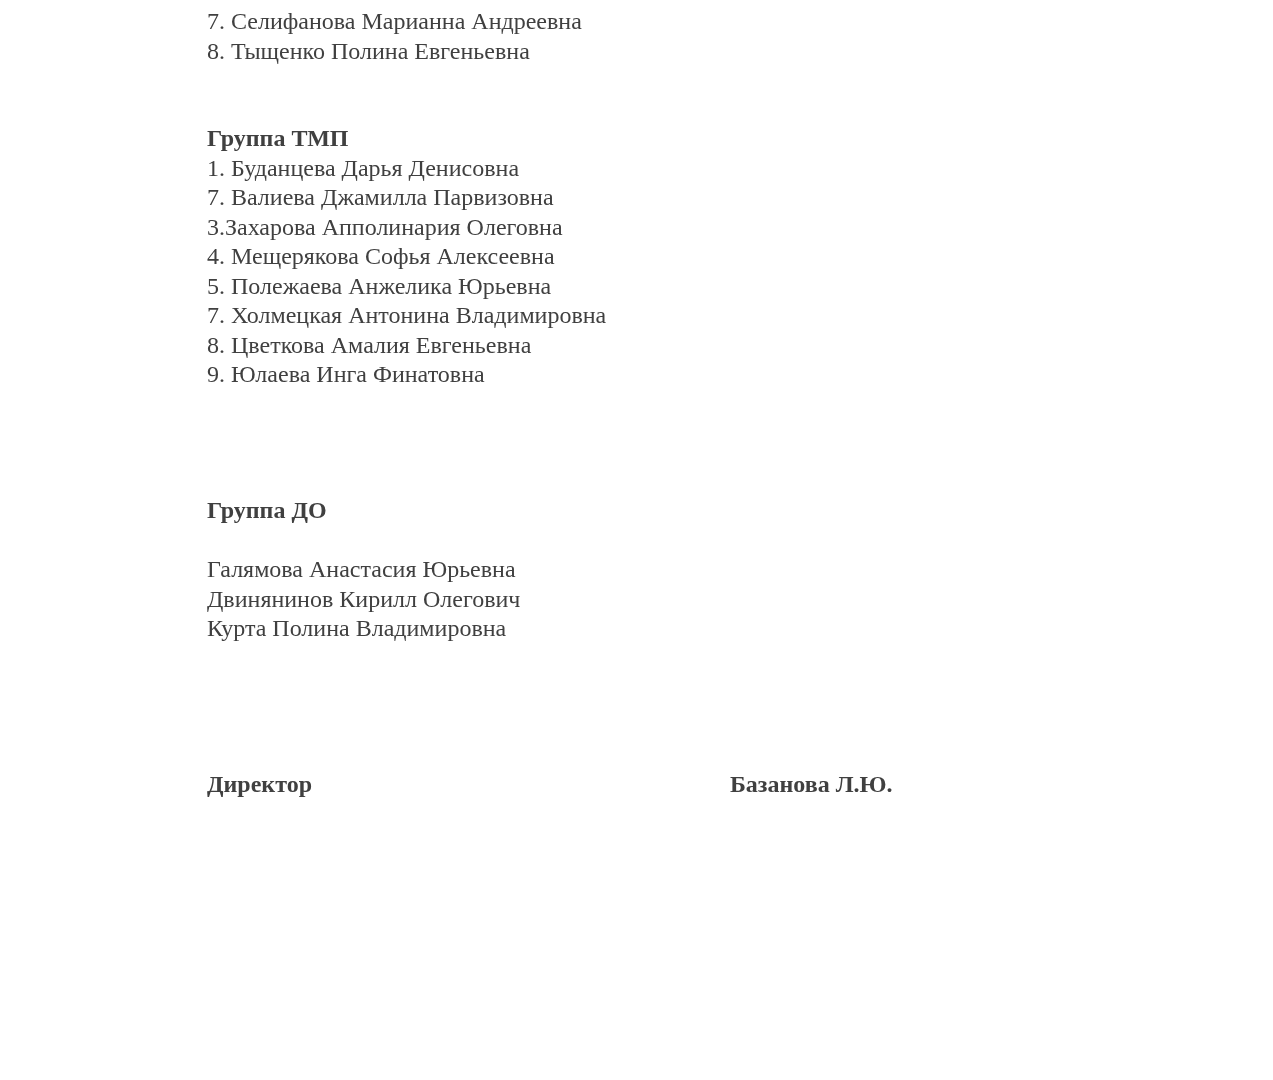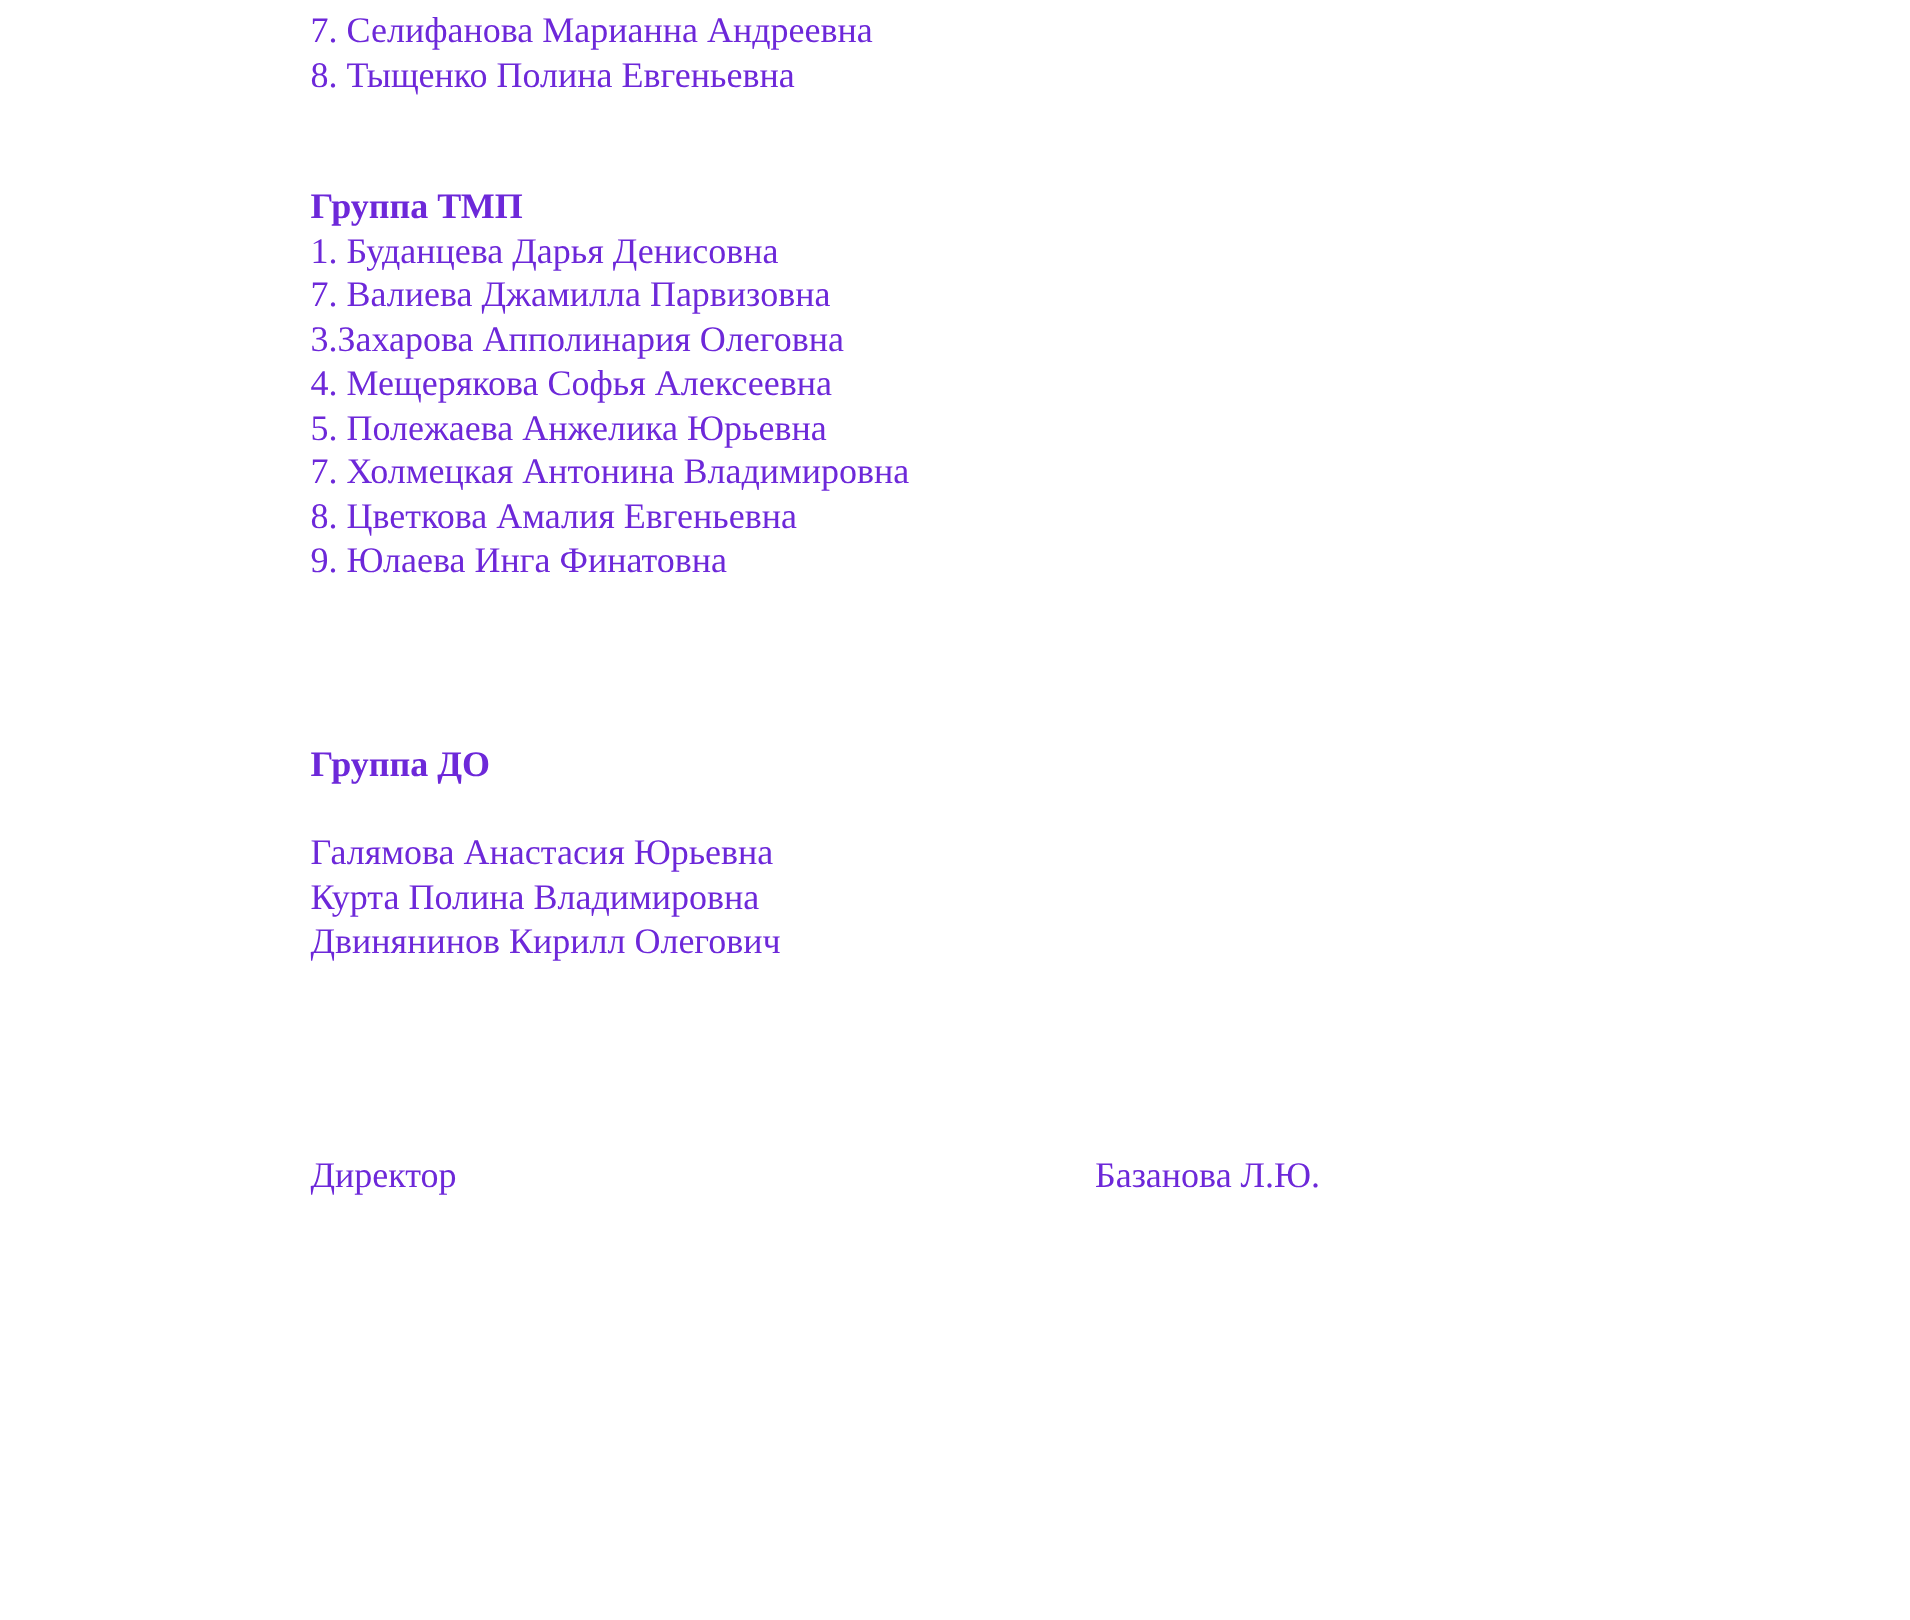--- a/index.html
+++ b/index.html
@@ -5,21 +5,21 @@
   html, body {
     margin: 0;
     padding: 0;
     background: #ffffff;
   }
   .page {
     position: relative;
     width: 1273px;
     height: 952px;
     background: #ffffff;
-    color: #6d28d9;
+    color: #404040;
     font-family: "Liberation Serif", "DejaVu Serif", serif;
     font-size: 24px;
     line-height: 29.5px;
     overflow: hidden;
   }
   .doc-block {
     position: absolute;
     left: 207px;
     white-space: nowrap;
   }
@@ -31,20 +31,21 @@
   }
   .spacer-line {
     height: 29.5px;
   }
   .signature-row {
     position: absolute;
     left: 207px;
     top: 770px;
     width: 1000px;
     white-space: nowrap;
+    font-weight: bold;
   }
   .sig-name {
     position: absolute;
     left: 523px;
     top: 0;
   }
 </style>
 </head>
 <body>
 
@@ -67,22 +68,22 @@
         <div class="doc-line">8. Цветкова Амалия Евгеньевна</div>
         <div class="doc-line">9. Юлаева Инга Финатовна</div>
       </div>
   </div>
 
   <div class="doc-block do-block">
     <div class="doc-heading">Группа ДО</div>
     <div class="spacer-line"></div>
     <div>
         <div class="doc-line">Галямова Анастасия Юрьевна</div>
+        <div class="doc-line">Двинянинов Кирилл Олегович</div>
         <div class="doc-line">Курта Полина Владимировна</div>
-        <div class="doc-line">Двинянинов Кирилл Олегович</div>
       </div>
   </div>
 
   <div class="signature-row">
     <span class="sig-role">Директор</span>
     <span class="sig-name">Базанова Л.Ю.</span>
   </div>
 
 </div>
 

